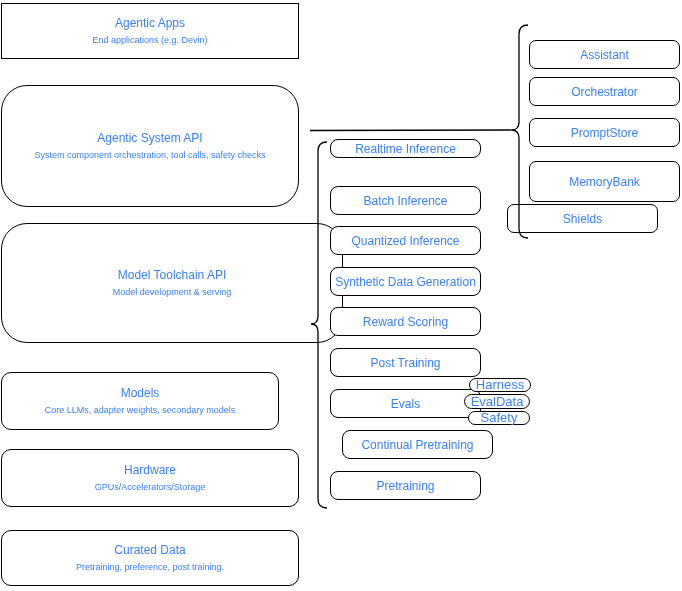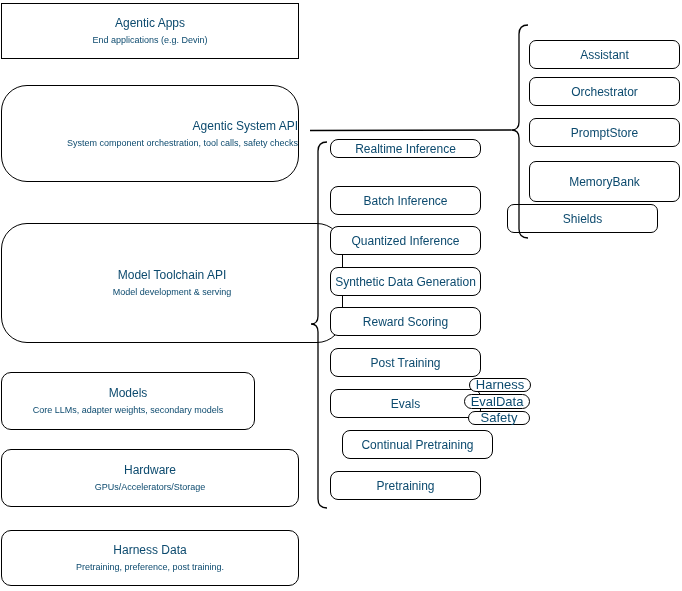--- a/index.html
+++ b/index.html
@@ -2,21 +2,21 @@
 <html><head>
 <meta charset="utf-8">
 <style>
   html, body { margin: 0; padding: 0; background: #ffffff; }
   .canvas {
     position: relative;
     width: 682px;
     height: 591px;
     background: #ffffff;
     font-family: "Liberation Sans", sans-serif;
-    color: #0c4a6e;
+    color: #3b82f6;
     overflow: hidden;
   }
   .node {
     position: absolute;
     box-sizing: border-box;
     background: #ffffff;
     border: 1.3px solid #000000;
     display: flex;
     align-items: center;
     justify-content: center;
@@ -60,42 +60,42 @@
 </head>
 <body>
 
 <div class="canvas">
 
   <div class="node stack" style="left:1px; top:3px; width:298px; height:56px;">
     <span class="title">Agentic Apps</span>
     <span class="subtitle">End applications (e.g. Devin)</span>
   </div>
 
-  <div class="node stack r26" style="left:1px; top:85px; width:298px; height:97px;align-items:flex-end;">
+  <div class="node stack r26" style="left:1px; top:85px; width:298px; height:122px;">
     <span class="title">Agentic System API</span>
     <span class="subtitle">System component orchestration, tool calls, safety checks</span>
   </div>
 
   <div class="node stack r26" style="left:1px; top:223px; width:342px; height:120px;">
     <span class="title">Model Toolchain API</span>
     <span class="subtitle">Model development &amp; serving</span>
   </div>
 
-  <div class="node stack r10" style="left:1px; top:372px; width:254px; height:58px;">
+  <div class="node stack r10" style="left:1px; top:372px; width:278px; height:58px;">
     <span class="title">Models</span>
     <span class="subtitle">Core LLMs, adapter weights, secondary models</span>
   </div>
 
   <div class="node stack r10" style="left:1px; top:449px; width:298px; height:58px;">
     <span class="title">Hardware</span>
     <span class="subtitle">GPUs/Accelerators/Storage</span>
   </div>
 
   <div class="node stack r10" style="left:1px; top:530px; width:298px; height:56px;">
-    <span class="title">Harness Data</span>
+    <span class="title">Curated Data</span>
     <span class="subtitle">Pretraining, preference, post training.</span>
   </div>
 
   <div class="node service" style="left:330px; top:139px; width:151px; height:19px;">Realtime Inference</div>
   <div class="node service" style="left:330px; top:186px; width:151px; height:29px;">Batch Inference</div>
   <div class="node service" style="left:330px; top:226px; width:151px; height:29px;">Quantized Inference</div>
   <div class="node service" style="left:330px; top:267px; width:151px; height:29px;">Synthetic Data Generation</div>
   <div class="node service" style="left:330px; top:307px; width:151px; height:29px;">Reward Scoring</div>
   <div class="node service" style="left:330px; top:348px; width:151px; height:29px;">Post Training</div>
   <div class="node service" style="left:330px; top:389px; width:151px; height:29px;">Evals</div>

